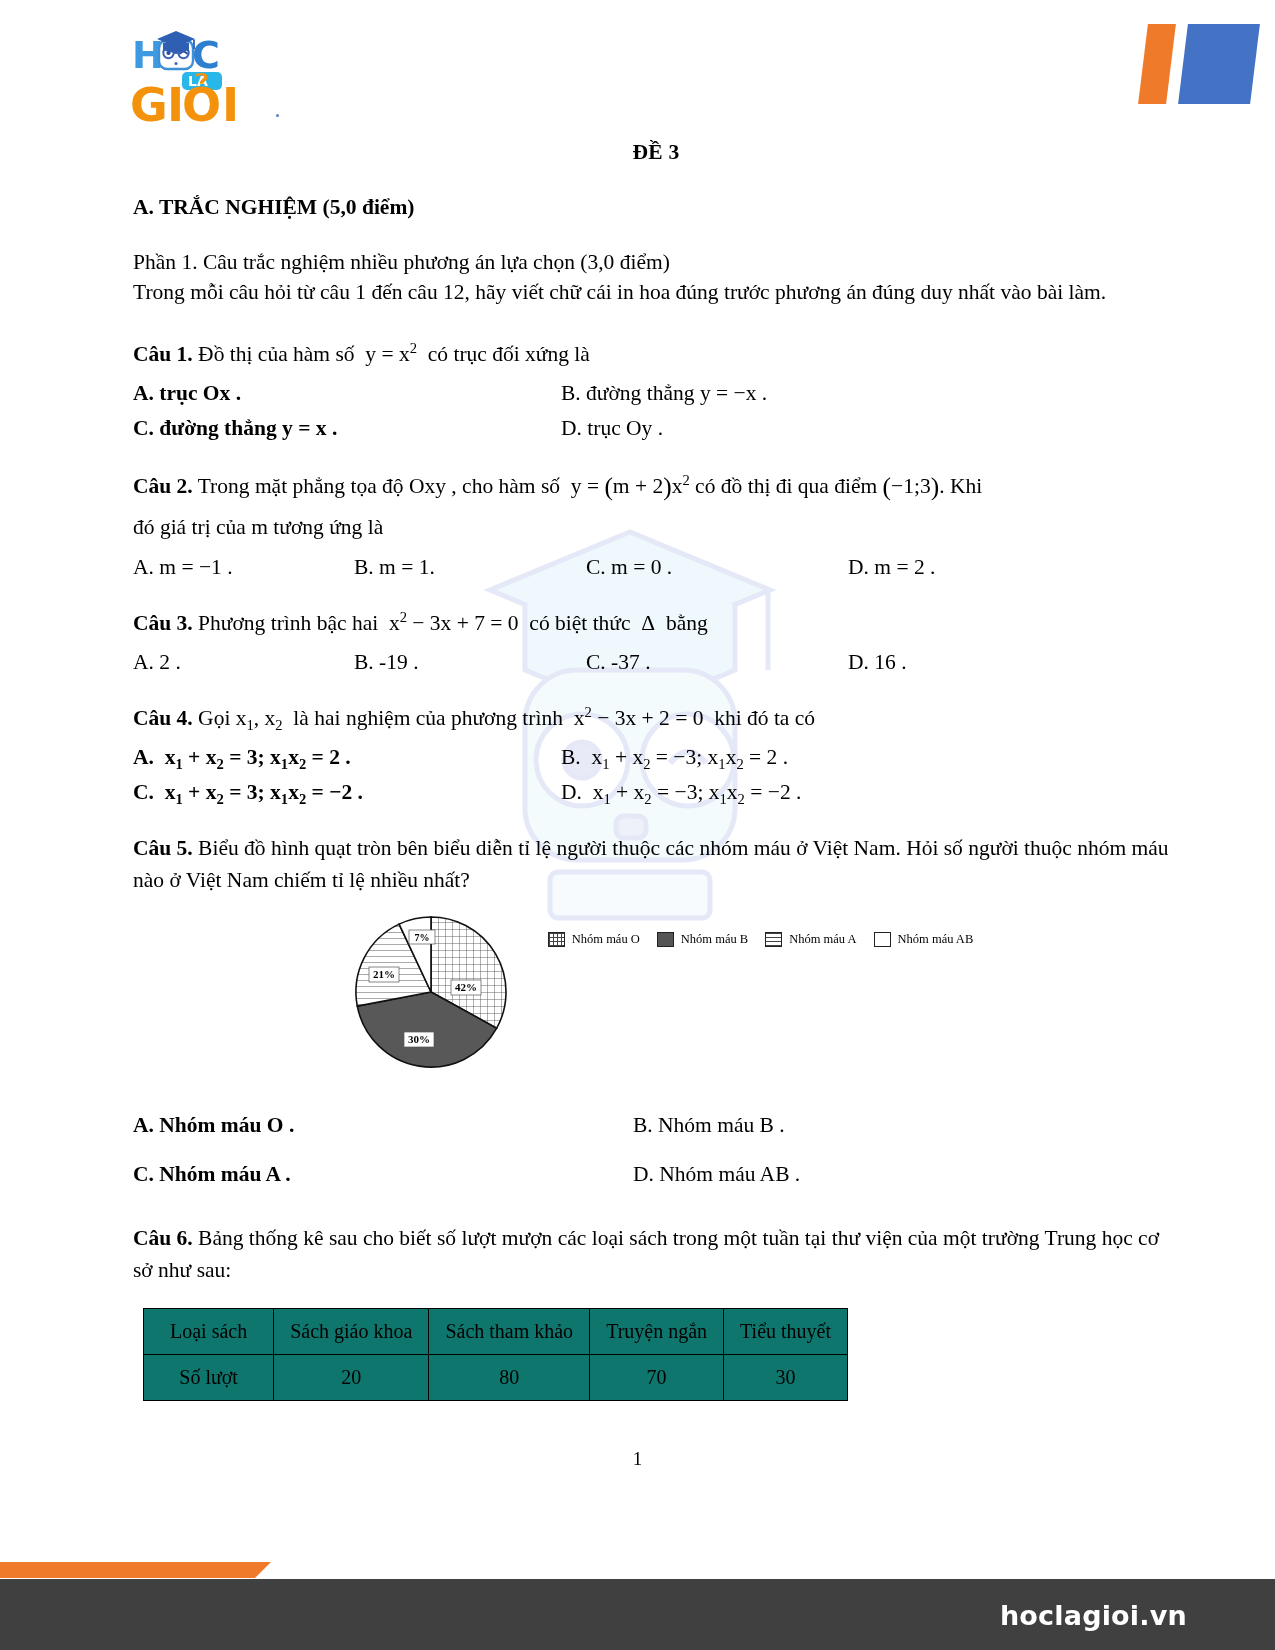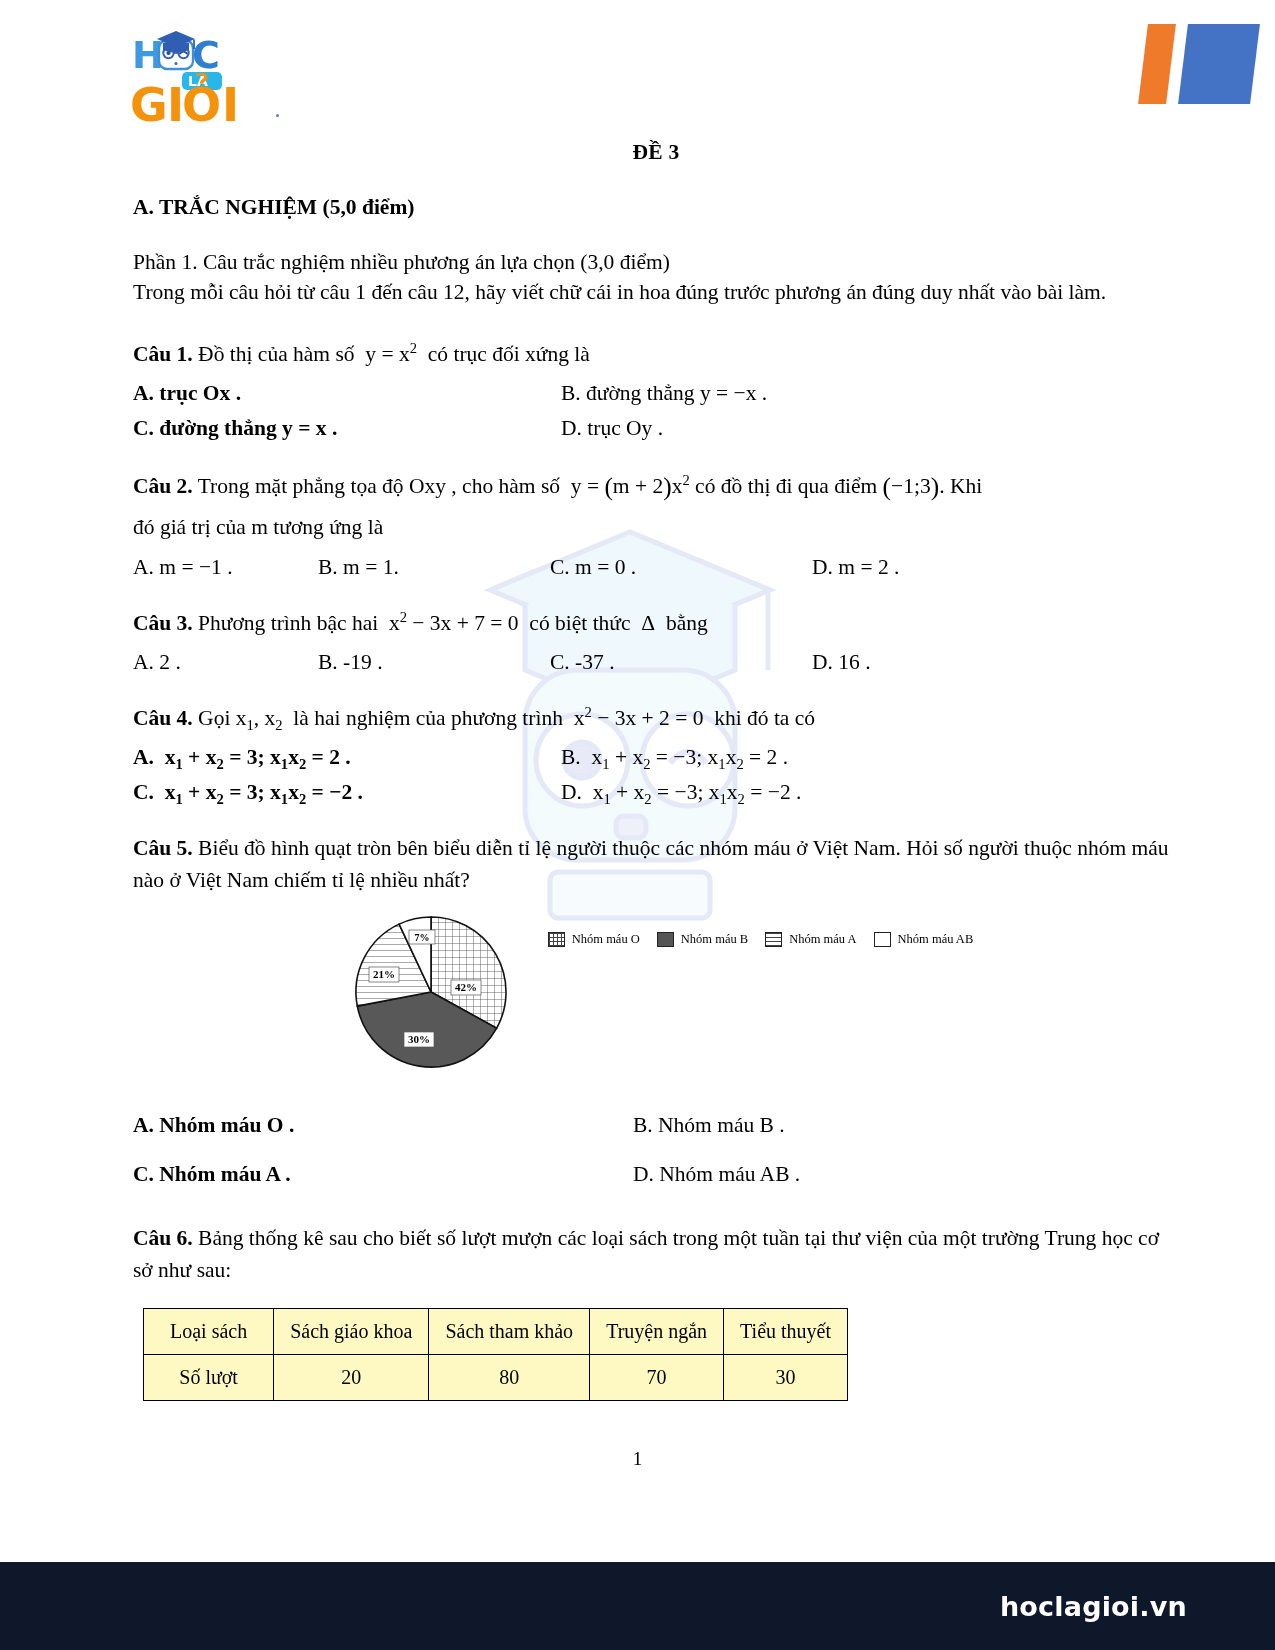--- a/index.html
+++ b/index.html
@@ -94,21 +94,21 @@
     font-size: 21.5px;
     line-height: 1.62;
   }
   .opt-row > span { display: block; }
   .col-a { width: 428px; flex: 0 0 428px; font-weight: bold; }
   .col-b { flex: 1 1 auto; }
 
   
   .opt-row-4 { display: flex; width: 100%; font-size: 21.5px; line-height: 1.62; }
   .o1 { width: 185px; flex: 0 0 185px; }
-  .o2 { width: 232px; flex: 0 0 232px; }
+  .o2 { width: 232px; flex: 0 0 232px; margin-left: 36px; }
   .o3 { width: 262px; flex: 0 0 262px; }
   .o4 { flex: 1 1 auto; }
 
   
   sup.m { font-size: 0.68em; vertical-align: super; line-height: 0; }
   sub.m { font-size: 0.68em; vertical-align: sub; line-height: 0; }
   .paren { font-size: 1.18em; vertical-align: -0.09em; }
 
   
   .chart-wrap {
@@ -147,21 +147,21 @@
   .sw-horiz {
     background-color: #fff;
     background-image: repeating-linear-gradient(0deg, #444 0 1px, transparent 1px 4px);
   }
   .sw-white { background: #fff; }
 
   
   table.stat {
     border-collapse: collapse;
     margin: 22px 0 0 10px;
-    background: #fef9c3;
+    background: #0f766e;
   }
   table.stat td {
     border: 1.6px solid #000;
     font-size: 20px;
     padding: 11px 16px;
     text-align: center;
     white-space: nowrap;
     font-family: "Liberation Serif", serif;
   }
   table.stat td.rowhead { padding-left: 26px; padding-right: 26px; }
@@ -171,22 +171,22 @@
     position: absolute;
     top: 1448px; left: 0; width: 1275px;
     text-align: center;
     font-size: 19px;
   }
 
   
   .footer {
     position: absolute;
     left: 0; bottom: 0;
-    width: 1275px; height: 88px;
-    background: #0f172a;
+    width: 1275px; height: 71px;
+    background: #404040;
     z-index: 3;
   }
   .footer-tab {
     position: absolute;
     left: 0; bottom: 72px;
     width: 255px; height: 16px;
     background: #ef7b2a;
     z-index: 3;
   }
   .footer-tab::after {

